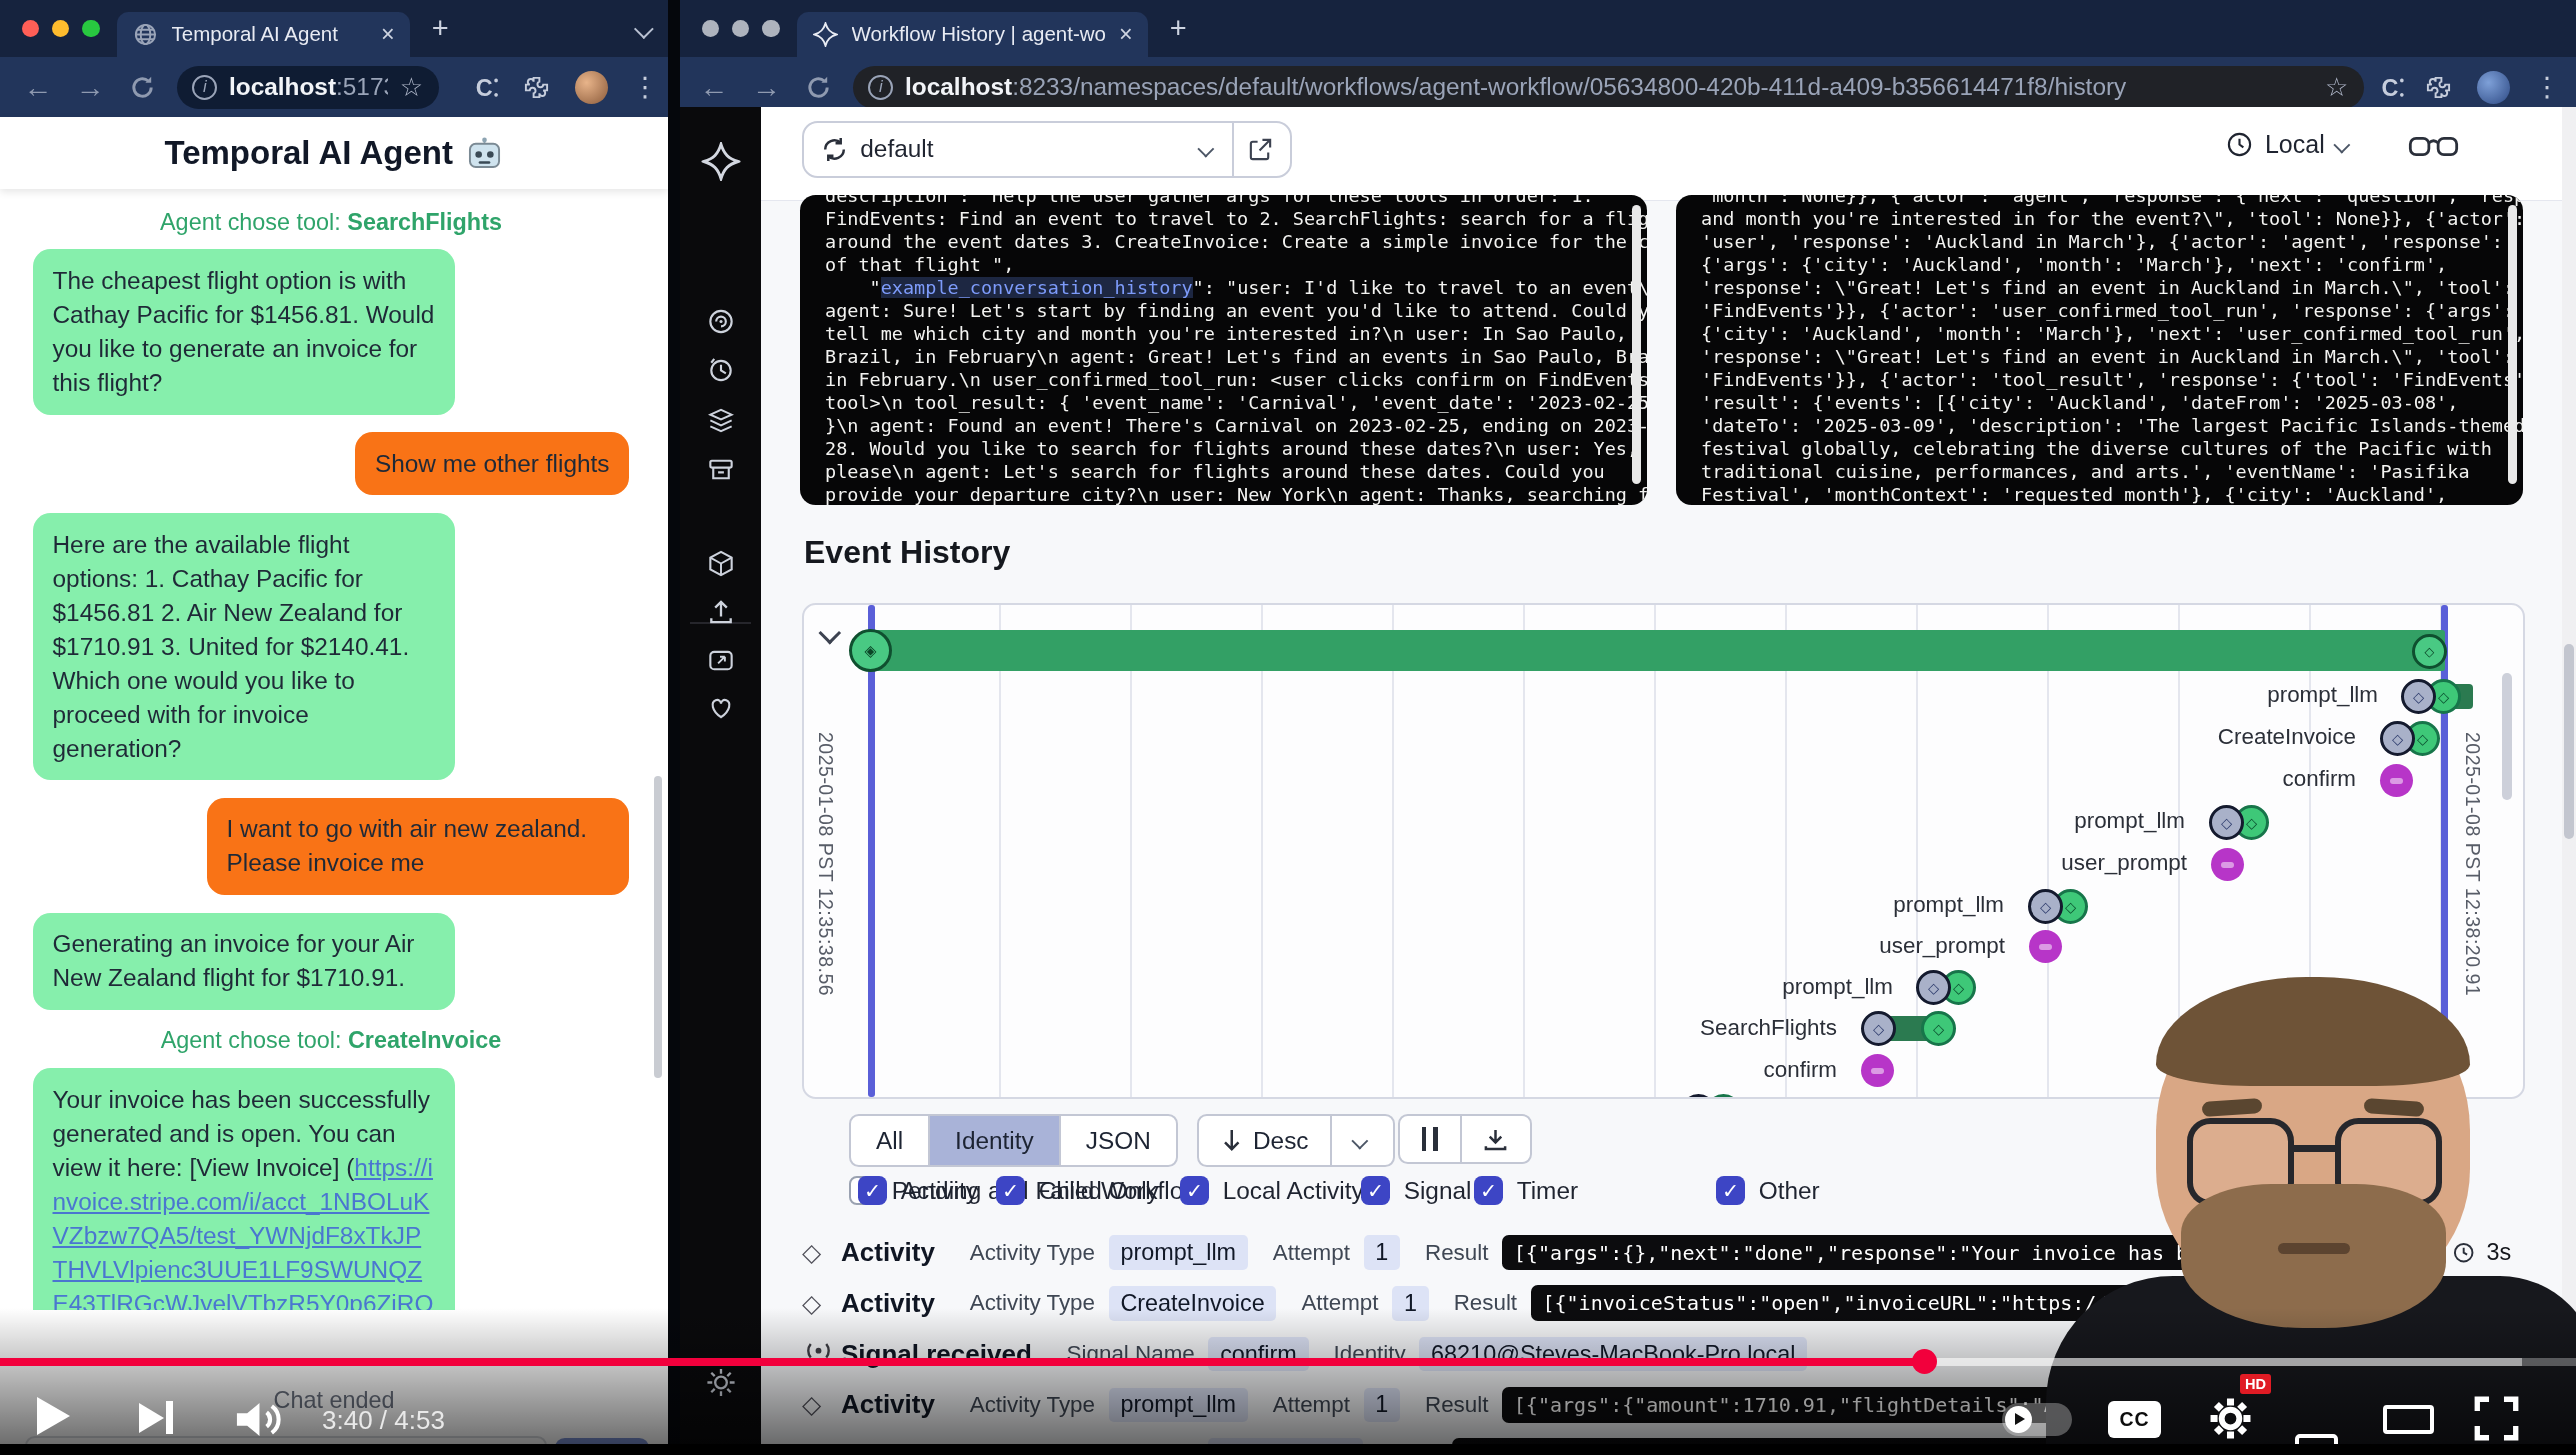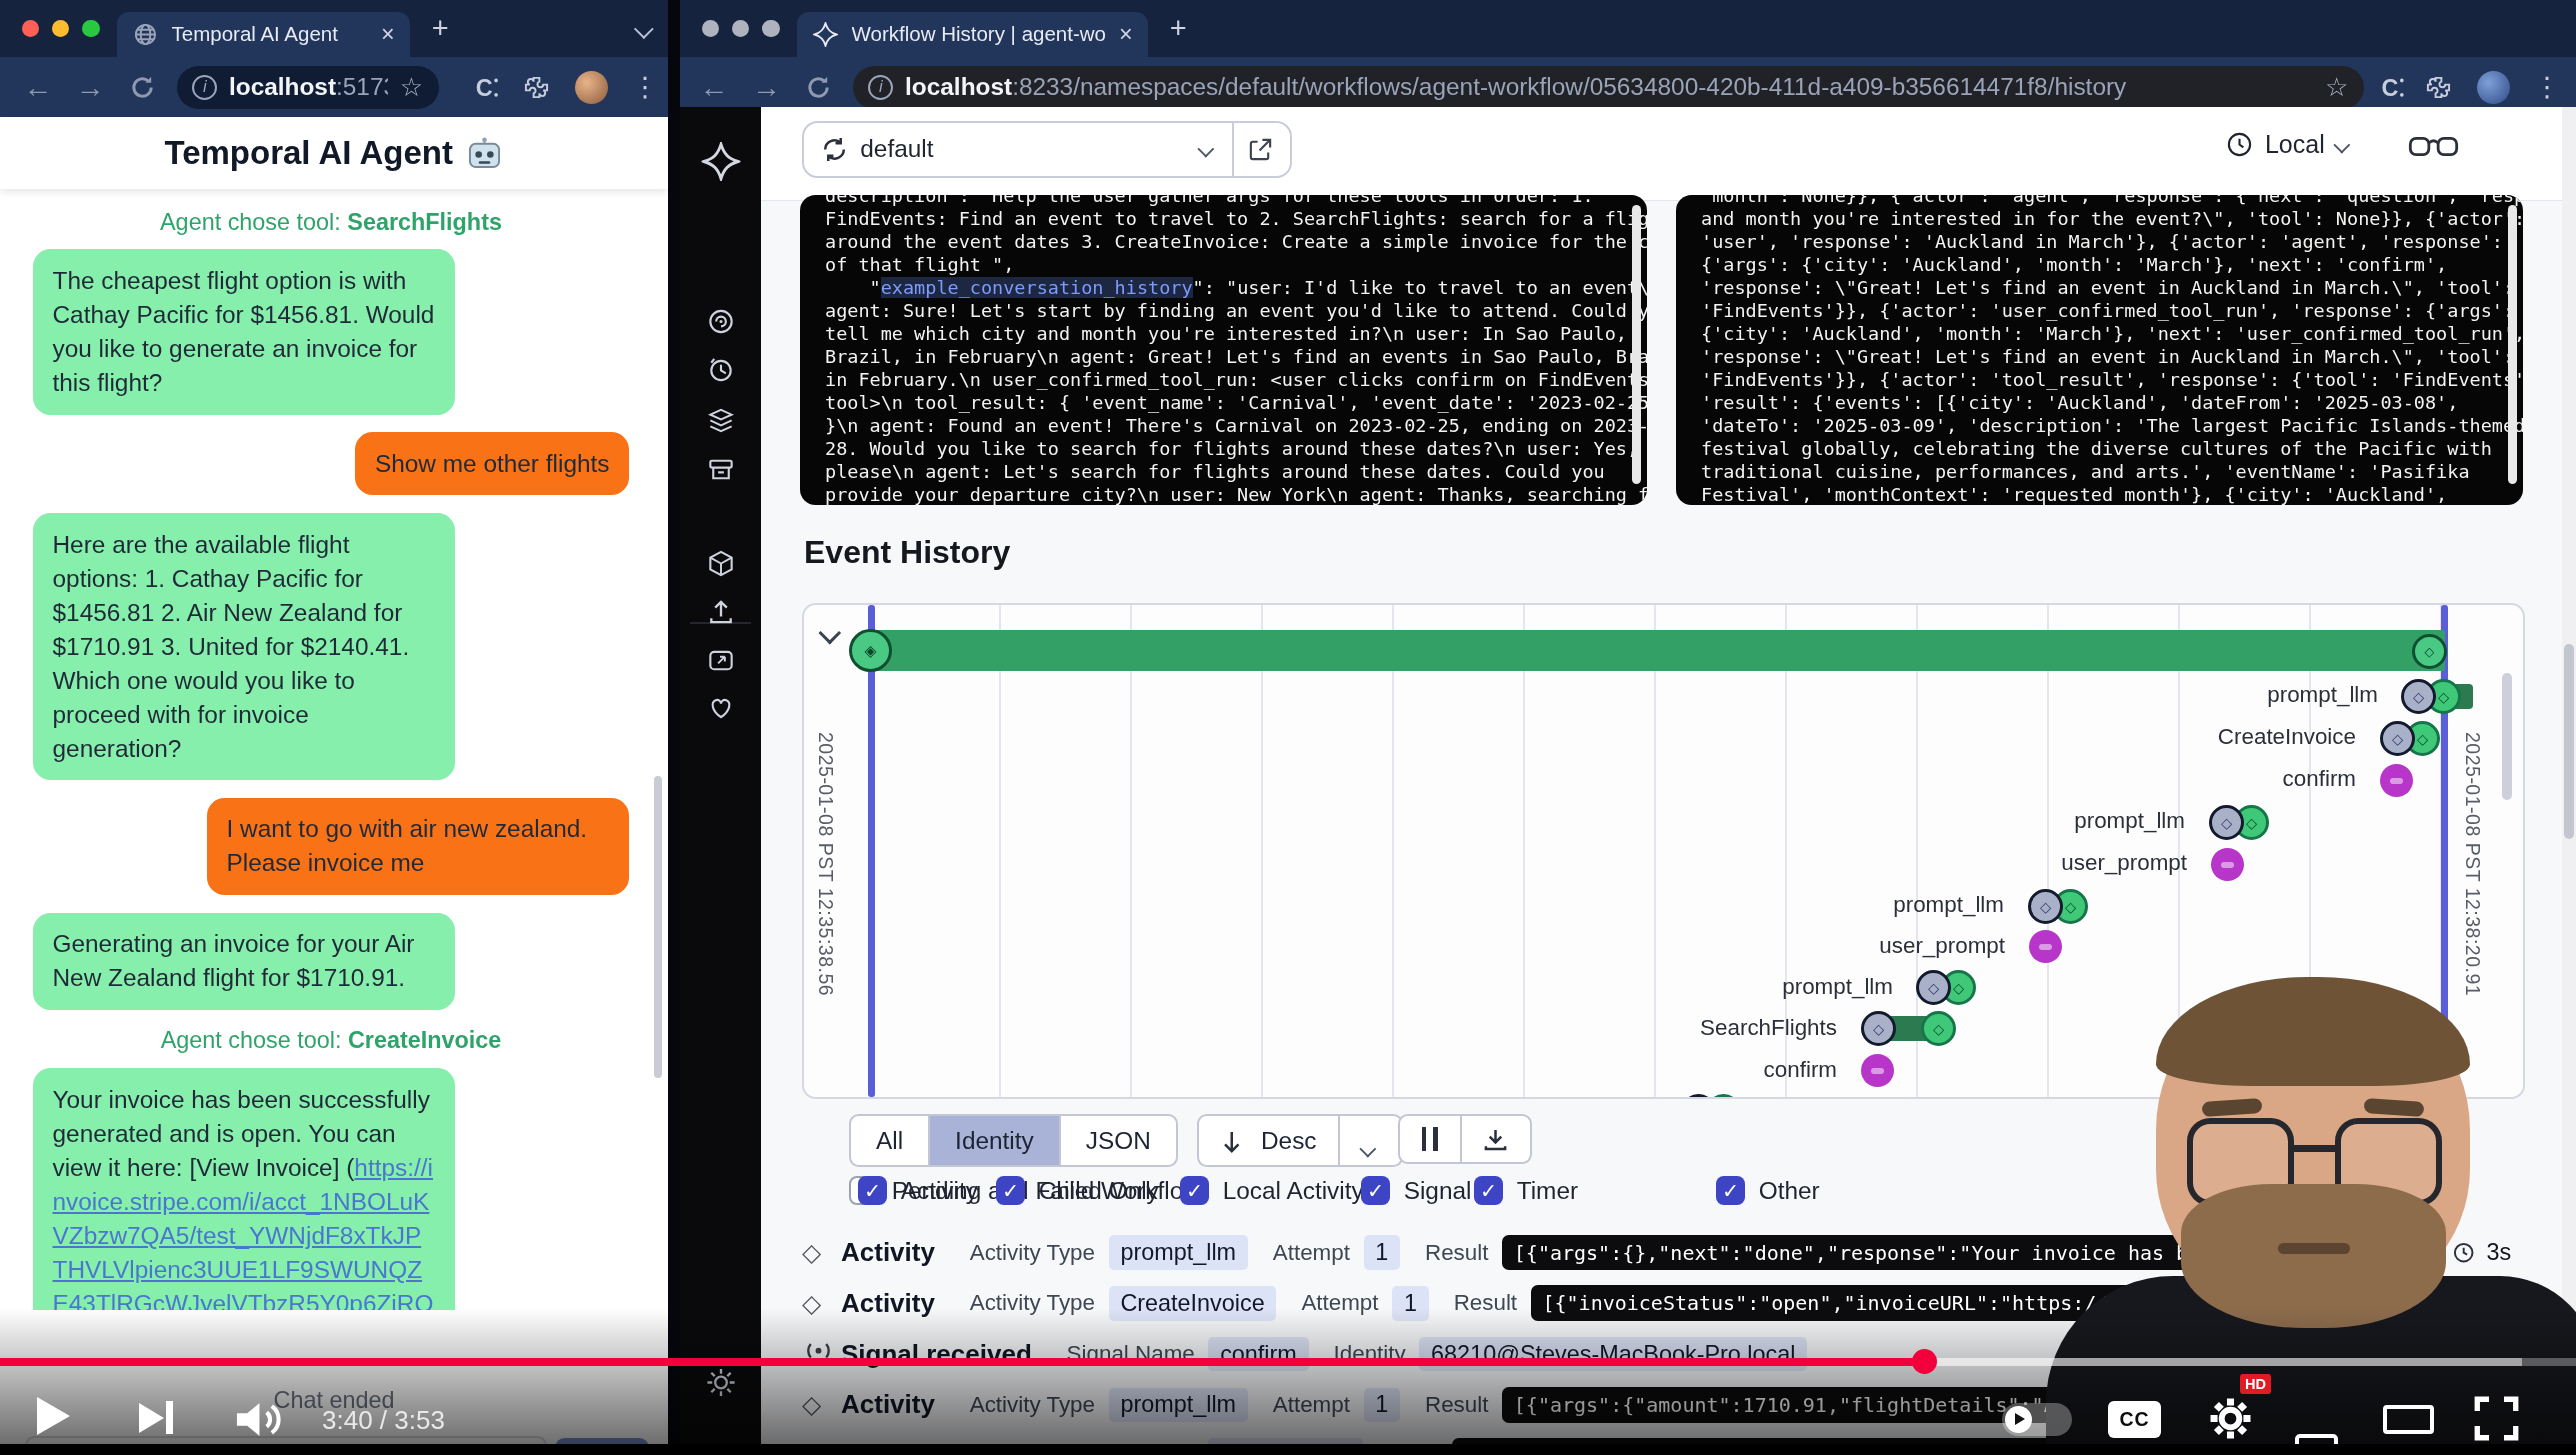--- a/index.html
+++ b/index.html
@@ -88,21 +88,21 @@
 .tl-c.green{background:#3ec878;border:3.9px solid #17754a;color:#0b5130;z-index:1}
 .tl-c.sig{left:0;top:-16.6px;width:33px;height:33px;background:#b735c8}
 .tl-c.sig i{width:12.7px;height:6.8px;background:rgba(255,255,255,.5);border-radius:2.9px}
 .tl-conn{position:absolute;top:-12.7px;height:25px;background:#2b7a50;border-radius:3.9px;z-index:0}
 .tlscroll{position:absolute;left:1698px;top:68px;width:9.8px;height:127px;border-radius:4.9px;background:#cdd0da}
 .segwrap{position:absolute;left:88px;top:1007px;display:flex;border:2px solid #c3c7d4;border-radius:9.8px;overflow:hidden;background:#fff}
 .seg{font-size:24.4px;color:#1d2433;padding:10.7px 25px;border-right:2px solid #c3c7d4}
 .seg:last-child{border-right:none}
 .seg.active{background:#a9b3d8}
 .sortwrap{position:absolute;left:436px;top:1007px;display:flex;border:2px solid #c3c7d4;border-radius:9.8px;overflow:hidden;background:#fff;align-items:stretch}
-.sortwrap .cell{display:flex;align-items:flex-end;gap:19px;font-size:24.4px;color:#1d2433;padding:10.7px 21.5px;border-right:2px solid #c3c7d4}
+.sortwrap .cell{display:flex;align-items:center;gap:11px;font-size:24.4px;color:#1d2433;padding:10.7px 21.5px;border-right:2px solid #c3c7d4}
 .sortwrap .cell:last-child{border-right:none}
 .pillbtns{position:absolute;left:637px;top:1007px;display:flex;border:2px solid #c3c7d4;border-radius:9.8px;overflow:hidden;background:#fff}
 .pillbtns .cell{display:flex;align-items:center;justify-content:center;padding:10.7px 21.5px;border-right:2px solid #c3c7d4}
 .pillbtns .cell:last-child{border-right:none}
 .pausebars{display:flex;gap:6.8px}
 .pausebars i{width:4.9px;height:23.4px;background:#2a2f3a}
 .cbrow{position:absolute;left:0;right:0;top:1069px;height:45px}
 .cbx{position:absolute;display:flex;align-items:center;gap:13.7px;font-size:24.4px;color:#1f2430;white-space:nowrap}
 .box{width:29px;height:29px;border-radius:7.8px;flex:none}
 .box.off{border:2.4px solid #9aa2b1;background:#fff}
@@ -673,21 +673,21 @@
     <div class="play-tri"></div>
   </div>
 <div class="vctl" style="left:139px;top:1403px">
     <div class="next-tri"></div>
   </div>
 <svg class="vctl" style="left:232px;top:1399px" width="57" height="41" viewBox="0 0 54 40">
     <path d="M4 14h10L26 4v32L14 26H4z" fill="#fff"></path>
     <path d="M33 13a9 9 0 0 1 0 14" stroke="#fff" stroke-width="4" fill="none"></path>
     <path d="M38 7a16 16 0 0 1 0 26" stroke="#fff" stroke-width="4" fill="none"></path>
   </svg>
-<div class="vctl vtime" style="left:322px;top:1405px">3:40 / 3:53</div>
+<div class="vctl vtime" style="left:322px;top:1405px">3:40 / 4:53</div>
 
 <div class="vctl autop" style="left:2002px;top:1403px">
     <i>
       <b></b>
     </i>
   </div>
 <div class="vctl ccbtn" style="left:2108px;top:1401px">CC</div>
 <svg class="vctl" style="left:2207px;top:1395px" width="47" height="47" viewBox="0 0 40 40">
     <circle cx="20" cy="20" r="7.5" fill="none" stroke="#fff" stroke-width="5"></circle>
     <g stroke="#fff" stroke-width="6">

